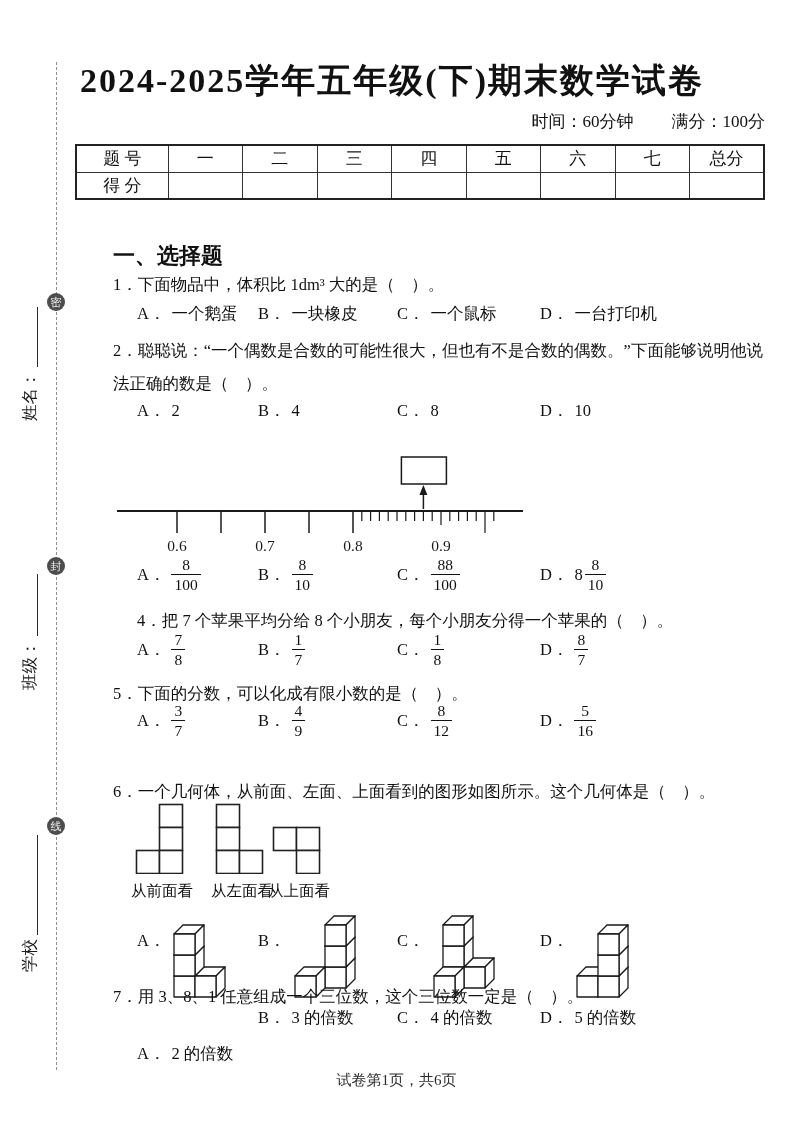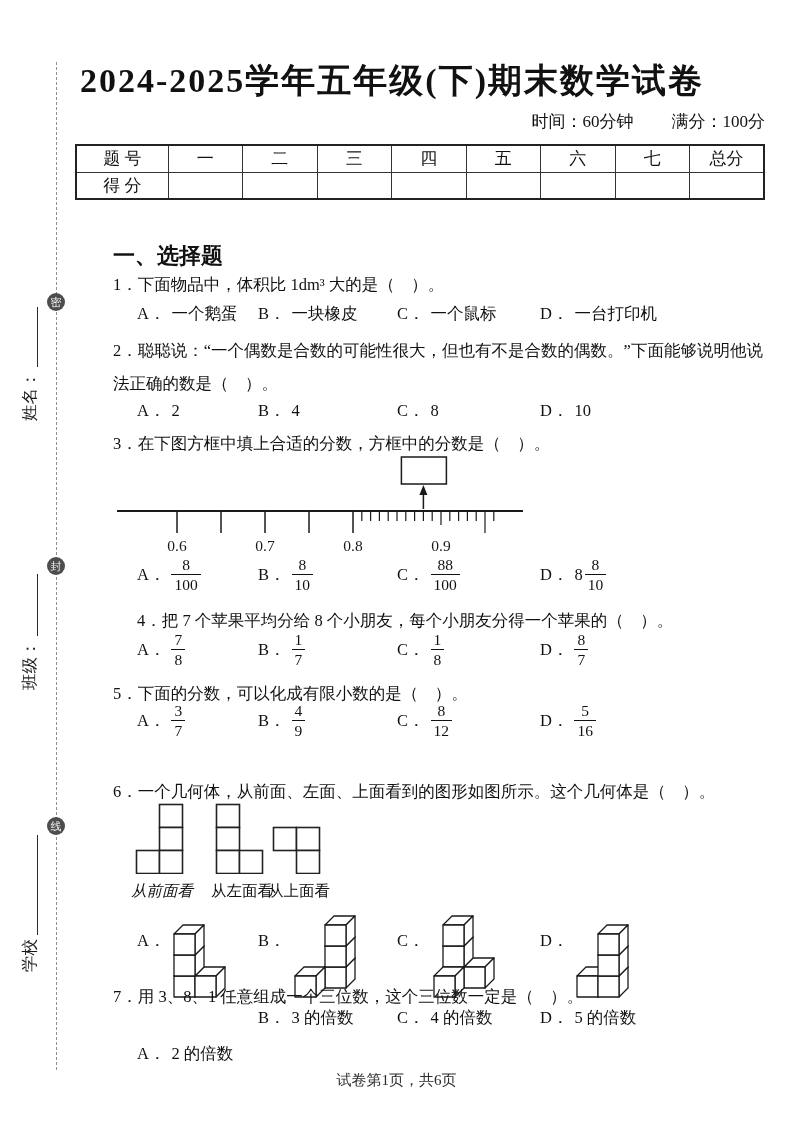--- a/index.html
+++ b/index.html
@@ -135,21 +135,20 @@
       <div class="q-line">2．聪聪说：“一个偶数是合数的可能性很大，但也有不是合数的偶数。”下面能够说明他说</div>
       <div class="q-line">法正确的数是（　）。</div>
       <div class="opts" style="top: 66px;">
         <div class="opt" style="left: 137px;"><span class="letter">A．</span><span>2</span></div>
         <div class="opt" style="left: 258px;"><span class="letter">B．</span><span>4</span></div>
         <div class="opt" style="left: 397px;"><span class="letter">C．</span><span>8</span></div>
         <div class="opt" style="left: 540px;"><span class="letter">D．</span><span>10</span></div>
       </div>
     </div>
     <div class="q" style="top: 427px;">
-      <div class="q-line">3．在下图方框中填上合适的分数，方框中的分数是（　）。</div>
       <div class="fig" style="left: 115px; top: 26px;"><svg viewBox="0 0 420 105" width="420" height="105">
           <line x1="2" y1="58" x2="408" y2="58" stroke="#1a1a1a" stroke-width="2"></line>
           <line x1="62" y1="58" x2="62" y2="80" stroke="#1a1a1a" stroke-width="1.5"></line>
           <line x1="106.00000000000004" y1="58" x2="106.00000000000004" y2="80" stroke="#1a1a1a" stroke-width="1.5"></line>
           <line x1="150" y1="58" x2="150" y2="80" stroke="#1a1a1a" stroke-width="1.5"></line>
           <line x1="194.00000000000003" y1="58" x2="194.00000000000003" y2="80" stroke="#1a1a1a" stroke-width="1.5"></line>
           <line x1="238.00000000000006" y1="58" x2="238.00000000000006" y2="80" stroke="#1a1a1a" stroke-width="1.5"></line>
           <line x1="246.80000000000007" y1="58" x2="246.80000000000007" y2="68" stroke="#1a1a1a" stroke-width="1.2"></line>
           <line x1="255.59999999999997" y1="58" x2="255.59999999999997" y2="68" stroke="#1a1a1a" stroke-width="1.2"></line>
           <line x1="264.4" y1="58" x2="264.4" y2="68" stroke="#1a1a1a" stroke-width="1.2"></line>
@@ -273,21 +272,21 @@
       </div>
     </div>
     <div class="q" style="top: 747px; margin-top: 28px;">
       <div class="q-line">6．一个几何体，从前面、左面、上面看到的图形如图所示。这个几何体是（　）。</div>
       <div class="fig" style="left: 135px; top: 28px;"><svg viewBox="0 0 49 71" width="49" height="71">
           <rect x="24.5" y="1.5" width="23" height="23" fill="#fff" stroke="#222" stroke-width="1.6"></rect>
           <rect x="24.5" y="24.5" width="23" height="23" fill="#fff" stroke="#222" stroke-width="1.6"></rect>
           <rect x="1.5" y="47.5" width="23" height="23" fill="#fff" stroke="#222" stroke-width="1.6"></rect>
           <rect x="24.5" y="47.5" width="23" height="23" fill="#fff" stroke="#222" stroke-width="1.6"></rect>
         </svg></div>
-      <div class="view-label" style="left: 131px; top: 106px; font-style: italic;">从前面看</div>
+      <div class="view-label" style="left: 131px; top: 106px;">从前面看</div>
       <div class="fig" style="left: 215px; top: 28px;"><svg viewBox="0 0 49 71" width="49" height="71">
           <rect x="1.5" y="1.5" width="23" height="23" fill="#fff" stroke="#222" stroke-width="1.6"></rect>
           <rect x="1.5" y="24.5" width="23" height="23" fill="#fff" stroke="#222" stroke-width="1.6"></rect>
           <rect x="1.5" y="47.5" width="23" height="23" fill="#fff" stroke="#222" stroke-width="1.6"></rect>
           <rect x="24.5" y="47.5" width="23" height="23" fill="#fff" stroke="#222" stroke-width="1.6"></rect>
         </svg></div>
       <div class="view-label" style="left: 211px; top: 106px;">从左面看</div>
       <div class="fig" style="left: 272px; top: 28px;"><svg viewBox="0 0 49 71" width="49" height="71">
           <rect x="1.5" y="24.5" width="23" height="23" fill="#fff" stroke="#222" stroke-width="1.6"></rect>
           <rect x="24.5" y="24.5" width="23" height="23" fill="#fff" stroke="#222" stroke-width="1.6"></rect>

